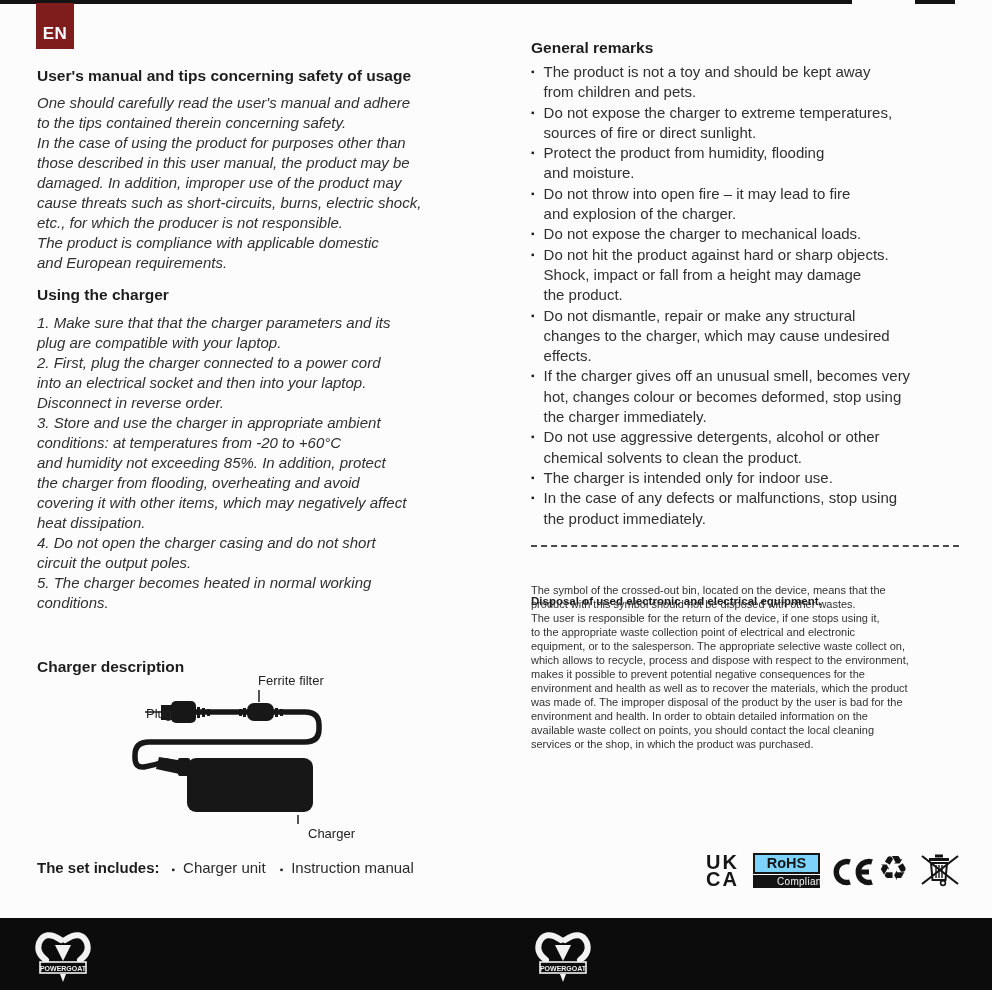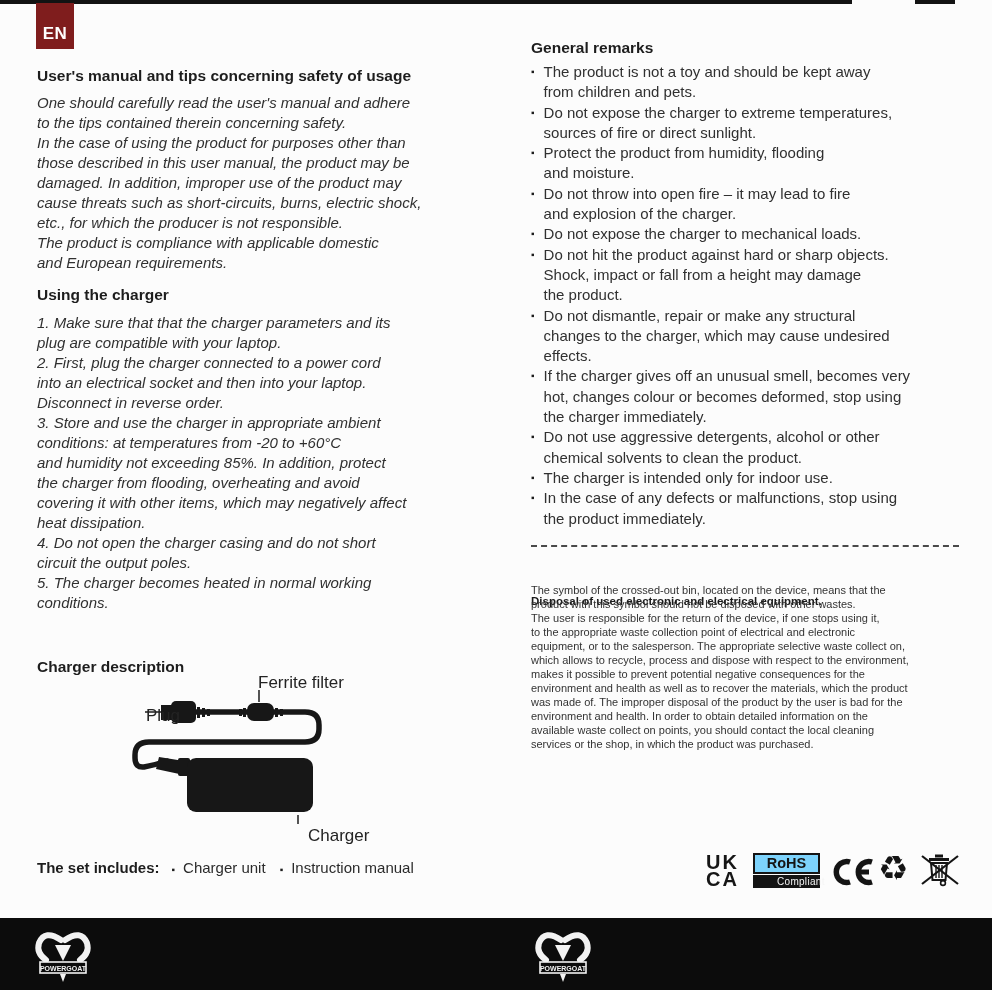--- a/index.html
+++ b/index.html
@@ -19,21 +19,21 @@
   .txt{font-size:15px;line-height:20px;white-space:pre;color:#303030;font-style:italic;}
   .bullets{left:531px;top:62px;width:455px;}
   .bullet-item{display:flex;font-size:15px;line-height:20.3px;color:#303030;}
   .bullet-item::before{content:"▪";font-size:10px;line-height:20.3px;margin-right:9px;flex:none;color:#1d1d1d;}
   .bullet-item span{white-space:pre;}
   .divider{left:531px;top:545px;width:428px;height:0;border-top:2px dashed #4a4a4a;}
   .disposal-h{left:531px;top:562px;font-weight:700;font-size:11.5px;color:#1b1b1b;white-space:pre;margin-top:33px;}
   .disposal-b{left:531px;top:583px;font-size:11px;line-height:14px;white-space:pre;color:#333333;}
   .diagram{left:37px;top:668px;width:300px;height:178px;}
   .diagram svg{position:absolute;left:0;top:0;}
-  .dlabel{position:absolute;font-size:17px;color:#232323;white-space:pre;padding-left:28px;}
+  .dlabel{position:absolute;font-size:13px;color:#232323;white-space:pre;padding-left:28px;}
   .set-line{left:37px;top:859px;display:flex;align-items:baseline;font-size:15px;color:#2b2b2b;}
   .set-label{font-weight:700;margin-right:12px;color:#1d1d1d;}
   .set-item{display:flex;align-items:baseline;margin-right:14px;}
   .set-item::before{content:"▪";font-size:10px;margin-right:8px;color:#1d1d1d;}
   .ukca{left:706px;top:854px;font-weight:700;font-size:20px;line-height:16.5px;letter-spacing:2px;color:#161616;white-space:pre;}
   .rohs{left:753px;top:853px;width:67px;}
   .rohs-top{border:2.5px solid #141414;font-weight:700;font-size:14.5px;text-align:center;color:#141414;background:#7dd3fc;line-height:17px;}
   .rohs-bot{background:#141414;color:#f5f5f5;font-size:10px;text-align:center;line-height:13px;margin-top:1px;letter-spacing:0.3px;padding-left:24px;}
   .recycle{left:878px;top:849px;font-size:34px;color:#141414;line-height:38px;}
   .bottom-bar{left:0;top:918px;width:992px;height:72px;background:#0c0c0c;}

